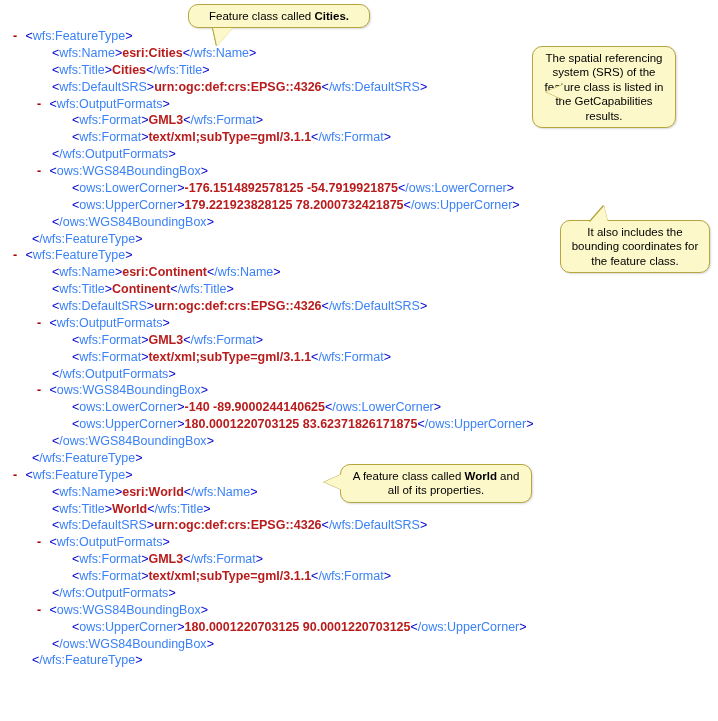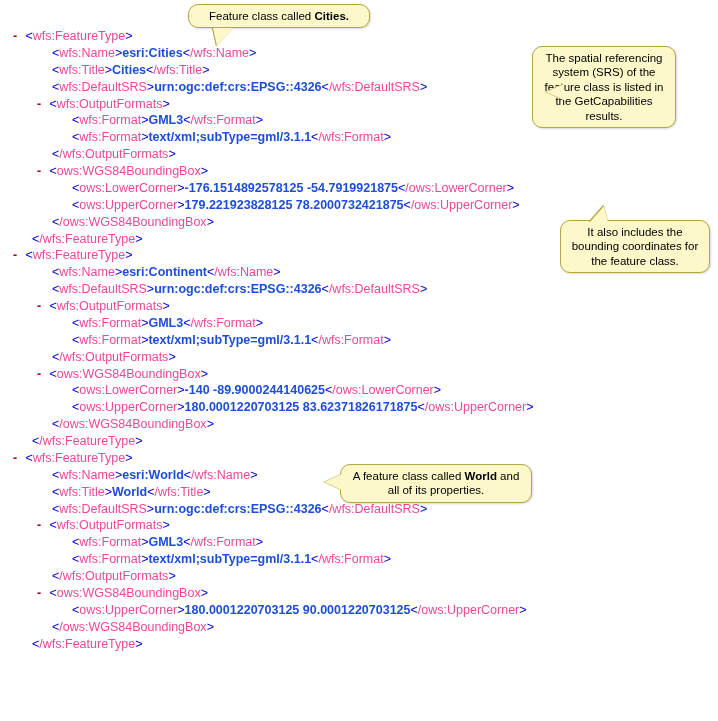--- a/index.html
+++ b/index.html
@@ -10,22 +10,22 @@
     color: #000;
     background: #fff;
     position: relative;
     width: 718px;
     box-sizing: border-box;
     line-height: 1.35;
   }
   .ln { white-space: nowrap; }
   .dash { color: #a00; font-weight: bold; width: 14px; display:inline-block; text-align:center; }
   .g { color: #0000cc; }      
-  .t { color: #ec4899; margin-top: 21px; }      
-  .v { color: #1d4ed8; font-weight: bold; }
+  .t { color: #3b82f6; margin-top: 21px; }      
+  .v { color: #b91c1c; font-weight: bold; }
   .ind1 { padding-left: 24px; }
   .ind2 { padding-left: 44px; }
   .ind3 { padding-left: 64px; }
   .callout {
     position: absolute;
     background: #fdf8c9;
     border: 1px solid #b5a642;
     border-radius: 10px;
     padding: 4px 10px;
     font-size: 11.5px;
@@ -101,20 +101,21 @@
 <div class="ln ind3"><span class="g">&lt;</span><span class="t">wfs:Format</span><span class="g">&gt;</span><span class="v">text/xml;subType=gml/3.1.1</span><span class="g">&lt;</span><span class="t">/wfs:Format</span><span class="g">&gt;</span></div>
 <div class="ln ind2"><span class="g">&lt;</span><span class="t">/wfs:OutputFormats</span><span class="g">&gt;</span></div>
 <div class="ln ind1"><span class="dash">-</span> <span class="g">&lt;</span><span class="t">ows:WGS84BoundingBox</span><span class="g">&gt;</span></div>
 <div class="ln ind3"><span class="g">&lt;</span><span class="t">ows:LowerCorner</span><span class="g">&gt;</span><span class="v">-176.1514892578125 -54.7919921875</span><span class="g">&lt;</span><span class="t">/ows:LowerCorner</span><span class="g">&gt;</span></div>
 <div class="ln ind3"><span class="g">&lt;</span><span class="t">ows:UpperCorner</span><span class="g">&gt;</span><span class="v">179.221923828125 78.2000732421875</span><span class="g">&lt;</span><span class="t">/ows:UpperCorner</span><span class="g">&gt;</span></div>
 <div class="ln ind2"><span class="g">&lt;</span><span class="t">/ows:WGS84BoundingBox</span><span class="g">&gt;</span></div>
 <div class="ln ind1"><span class="g">&lt;</span><span class="t">/wfs:FeatureType</span><span class="g">&gt;</span></div>
 
 <div class="ln"><span class="dash">-</span> <span class="g">&lt;</span><span class="t">wfs:FeatureType</span><span class="g">&gt;</span></div>
 <div class="ln ind2"><span class="g">&lt;</span><span class="t">wfs:Name</span><span class="g">&gt;</span><span class="v">esri:Continent</span><span class="g">&lt;</span><span class="t">/wfs:Name</span><span class="g">&gt;</span></div>
+<div class="ln ind2"><span class="g">&lt;</span><span class="t">wfs:Title</span><span class="g">&gt;</span><span class="v">Continent</span><span class="g">&lt;</span><span class="t">/wfs:Title</span><span class="g">&gt;</span></div>
 <div class="ln ind2"><span class="g">&lt;</span><span class="t">wfs:DefaultSRS</span><span class="g">&gt;</span><span class="v">urn:ogc:def:crs:EPSG::4326</span><span class="g">&lt;</span><span class="t">/wfs:DefaultSRS</span><span class="g">&gt;</span></div>
 <div class="ln ind1"><span class="dash">-</span> <span class="g">&lt;</span><span class="t">wfs:OutputFormats</span><span class="g">&gt;</span></div>
 <div class="ln ind3"><span class="g">&lt;</span><span class="t">wfs:Format</span><span class="g">&gt;</span><span class="v">GML3</span><span class="g">&lt;</span><span class="t">/wfs:Format</span><span class="g">&gt;</span></div>
 <div class="ln ind3"><span class="g">&lt;</span><span class="t">wfs:Format</span><span class="g">&gt;</span><span class="v">text/xml;subType=gml/3.1.1</span><span class="g">&lt;</span><span class="t">/wfs:Format</span><span class="g">&gt;</span></div>
 <div class="ln ind2"><span class="g">&lt;</span><span class="t">/wfs:OutputFormats</span><span class="g">&gt;</span></div>
 <div class="ln ind1"><span class="dash">-</span> <span class="g">&lt;</span><span class="t">ows:WGS84BoundingBox</span><span class="g">&gt;</span></div>
 <div class="ln ind3"><span class="g">&lt;</span><span class="t">ows:LowerCorner</span><span class="g">&gt;</span><span class="v">-140 -89.9000244140625</span><span class="g">&lt;</span><span class="t">/ows:LowerCorner</span><span class="g">&gt;</span></div>
 <div class="ln ind3"><span class="g">&lt;</span><span class="t">ows:UpperCorner</span><span class="g">&gt;</span><span class="v">180.0001220703125 83.62371826171875</span><span class="g">&lt;</span><span class="t">/ows:UpperCorner</span><span class="g">&gt;</span></div>
 <div class="ln ind2"><span class="g">&lt;</span><span class="t">/ows:WGS84BoundingBox</span><span class="g">&gt;</span></div>
 <div class="ln ind1"><span class="g">&lt;</span><span class="t">/wfs:FeatureType</span><span class="g">&gt;</span></div>

